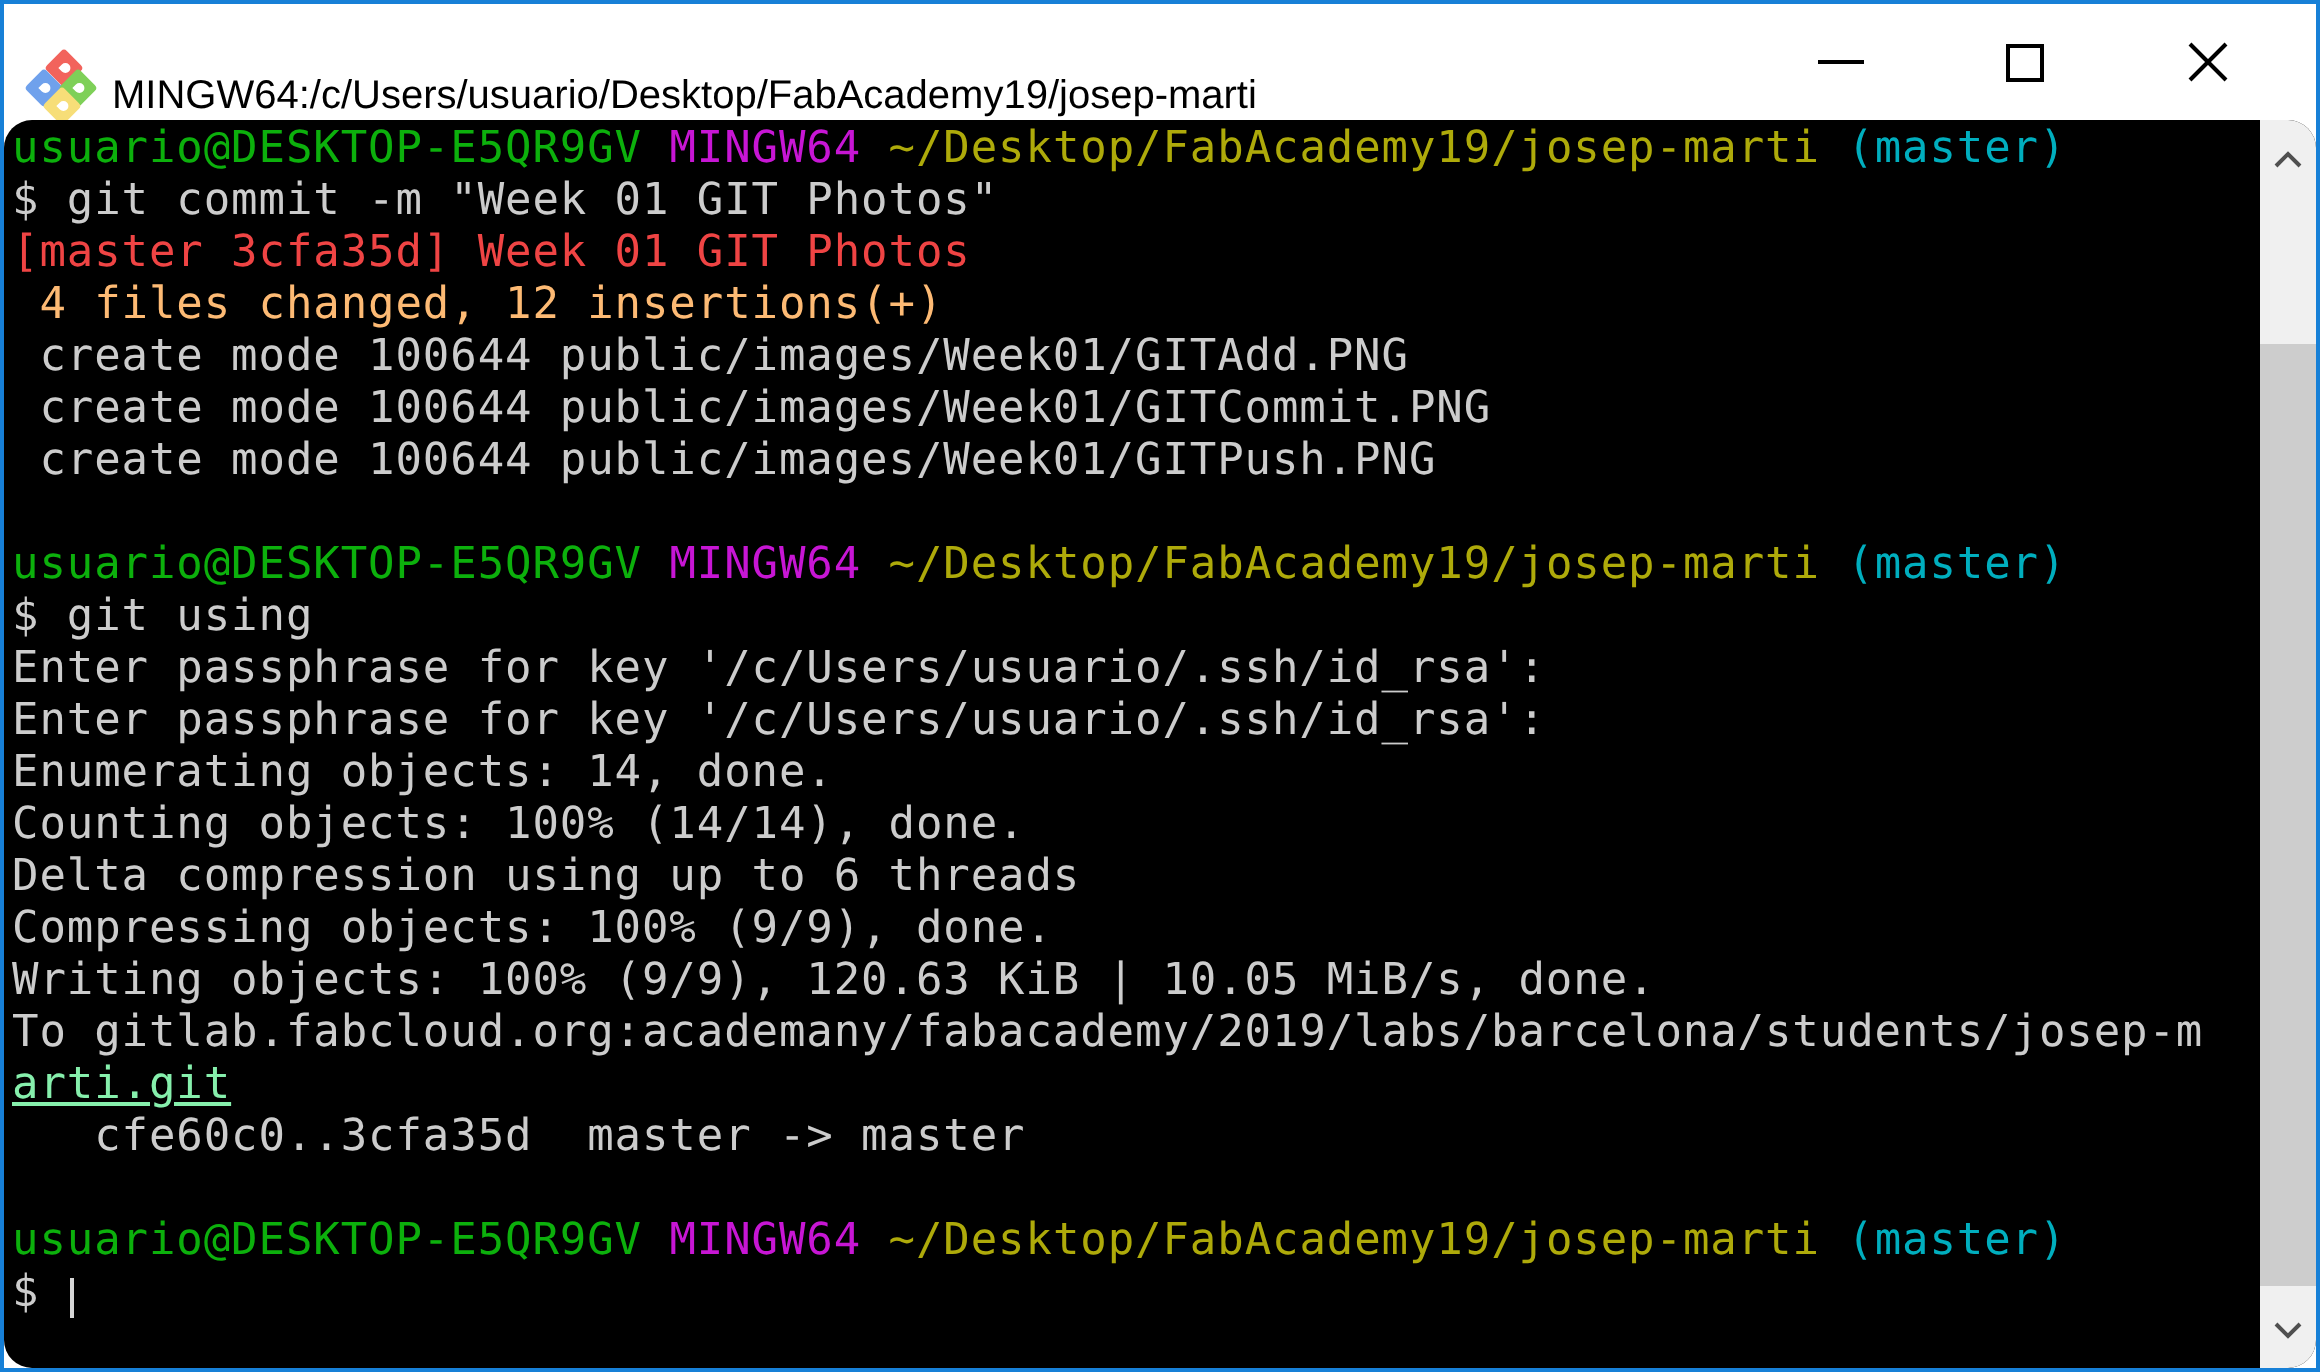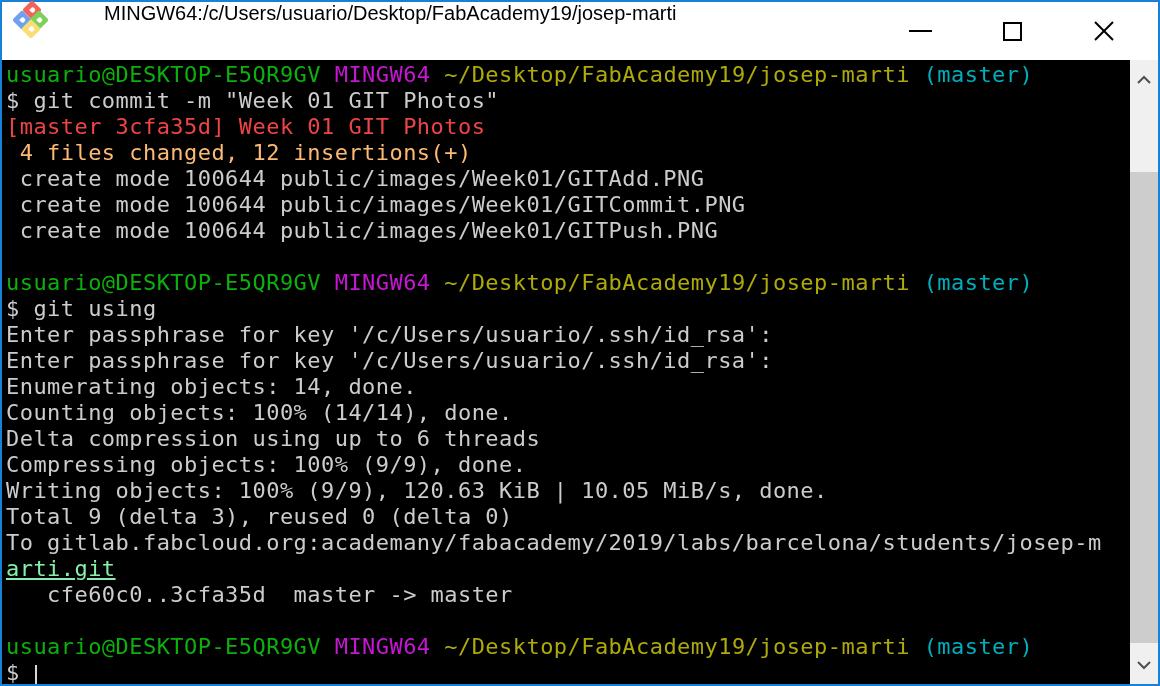--- a/index.html
+++ b/index.html
@@ -7,43 +7,42 @@
   .window {
     width: 1160px; height: 686px;
     border: 2px solid var(--window-border, #1780D7);
     display: flex; flex-direction: column;
     font-family: "Liberation Sans", sans-serif;
     position: relative;
   }
   
   .titlebar {
     height: 58px; background: var(--titlebar-bg, #FFFFFF);
-    display: flex; align-items: flex-start;
+    display: flex; align-items: flex-end;
     flex: 0 0 58px;
-    gap: 48px;
   }
   .app-icon { width: 34px; height: 34px; position: relative; margin-left: 11px; flex: 0 0 34px; }
   .diamond { position: absolute; width: 14px; height: 14px; transform: rotate(45deg); border-radius: 2px; }
   .diamond.red    { top: 1px;  left: 12px; }
   .diamond.blue   { top: 11px; left: 2px;  }
   .diamond.green  { top: 11px; left: 19px; }
   .diamond.yellow { top: 20px; left: 11px; }
   .droplet { position: absolute; width: 5px; height: 5px; background: #fff; border-radius: 50% 50% 50% 0; }
   .title-text {
     margin-left: 9px; font-size: 20px; color: var(--titlebar-text, #000);
     white-space: nowrap; overflow: hidden; flex: 1 1 auto;
   }
   .win-controls { display: flex; height: 100%; flex: 0 0 auto; margin-right: 8px; }
   .win-btn { width: 92px; height: 100%; display: flex; align-items: center; justify-content: center; cursor: default; }
   .glyph-min { width: 23px; height: 2px; background: #000; display: block; }
   .glyph-max { width: 19px; height: 19px; border: 2px solid #000; display: block; }
   
   .terminal {
     flex: 1 1 auto; background: var(--terminal-bg, #000);
-    position: relative; overflow: hidden;
+    position: relative; overflow: hidden; border-radius: 14px;
   }
   .term-content {
     position: absolute; left: 0; top: 0; right: 28px; bottom: 0;
     padding: 2px 0 0 4px;
     font-family: "DejaVu Sans Mono", "Liberation Mono", monospace;
     font-size: 22px; line-height: 26px; letter-spacing: 0.45px;
   }
   .term-line { height: 26px; white-space: pre; }
   .cursor {
     display: inline-block; width: 2px; height: 20px;
@@ -115,21 +114,20 @@
         <div class="term-line"></div>
         <div class="term-line"><span style="color: rgb(12, 176, 12);">usuario@DESKTOP-E5QR9GV</span><span style="color: rgb(204, 204, 204);"> </span><span style="color: rgb(199, 22, 212);">MINGW64</span><span style="color: rgb(204, 204, 204);"> </span><span style="color: rgb(174, 170, 10);">~/Desktop/FabAcademy19/josep-marti</span><span style="color: rgb(204, 204, 204);"> </span><span style="color: rgb(0, 174, 190);">(master)</span></div>
         <div class="term-line"><span style="color: rgb(204, 204, 204);">$ git using</span></div>
         <div class="term-line"><span style="color: rgb(204, 204, 204);">Enter passphrase for key '/c/Users/usuario/.ssh/id_rsa':</span></div>
         <div class="term-line"><span style="color: rgb(204, 204, 204);">Enter passphrase for key '/c/Users/usuario/.ssh/id_rsa':</span></div>
         <div class="term-line"><span style="color: rgb(204, 204, 204);">Enumerating objects: 14, done.</span></div>
         <div class="term-line"><span style="color: rgb(204, 204, 204);">Counting objects: 100% (14/14), done.</span></div>
         <div class="term-line"><span style="color: rgb(204, 204, 204);">Delta compression using up to 6 threads</span></div>
         <div class="term-line"><span style="color: rgb(204, 204, 204);">Compressing objects: 100% (9/9), done.</span></div>
         <div class="term-line"><span style="color: rgb(204, 204, 204);">Writing objects: 100% (9/9), 120.63 KiB | 10.05 MiB/s, done.</span></div>
-        <div class="term-line"><span style="color: rgb(204, 204, 204);">Total 9 (delta 3), reused 0 (delta 0)</span></div>
         <div class="term-line"><span style="color: rgb(204, 204, 204);">To gitlab.fabcloud.org:academany/fabacademy/2019/labs/barcelona/students/josep-m</span></div>
         <div class="term-line"><span style="color: #86efac; text-decoration: underline;">arti.git</span></div>
         <div class="term-line"><span style="color: rgb(204, 204, 204);">   cfe60c0..3cfa35d  master -&gt; master</span></div>
         <div class="term-line"></div>
         <div class="term-line"><span style="color: rgb(12, 176, 12);">usuario@DESKTOP-E5QR9GV</span><span style="color: rgb(204, 204, 204);"> </span><span style="color: rgb(199, 22, 212);">MINGW64</span><span style="color: rgb(204, 204, 204);"> </span><span style="color: rgb(174, 170, 10);">~/Desktop/FabAcademy19/josep-marti</span><span style="color: rgb(204, 204, 204);"> </span><span style="color: rgb(0, 174, 190);">(master)</span></div>
         <div class="term-line"><span style="color: rgb(204, 204, 204);">$ </span><span class="cursor"></span></div>
       </div>
 
     <div class="scrollbar">
       <div class="sb-btn up">

